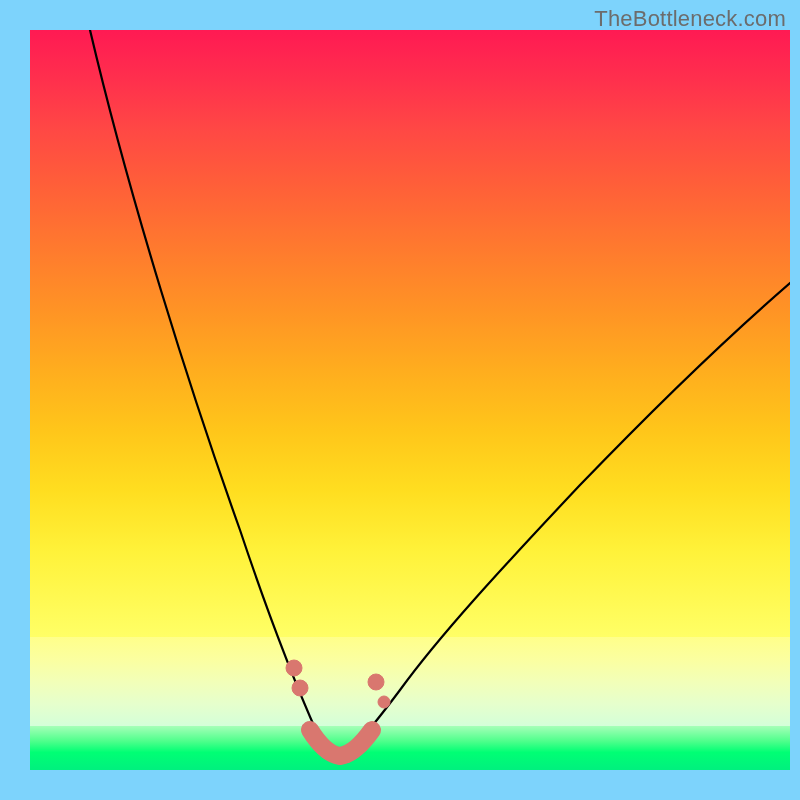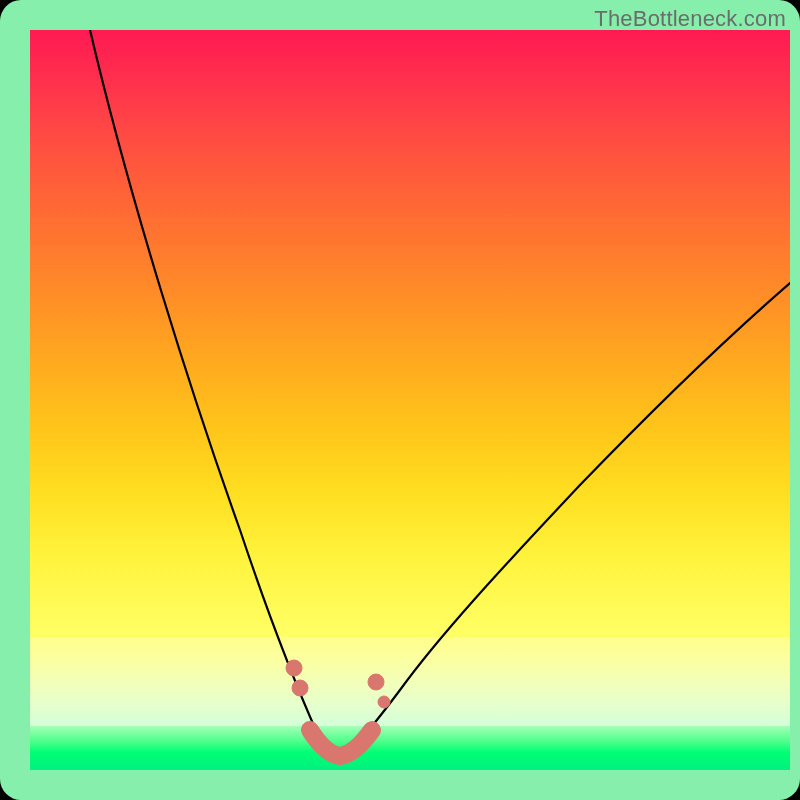--- a/index.html
+++ b/index.html
@@ -7,22 +7,21 @@
     padding: 0;
     width: 800px;
     height: 800px;
     background: #000;
     overflow: hidden;
     font-family: Arial, Helvetica, sans-serif;
   }
   .frame {
     position: absolute;
     inset: 0;
-    background: #86efac;
-    border-radius: 21px;
+    background: #7dd3fc;
   }
   .plot-area {
     position: absolute;
     left: 30px;
     top: 30px;
     width: 760px;
     height: 740px;
     overflow: hidden;
   }
   .gradient {

